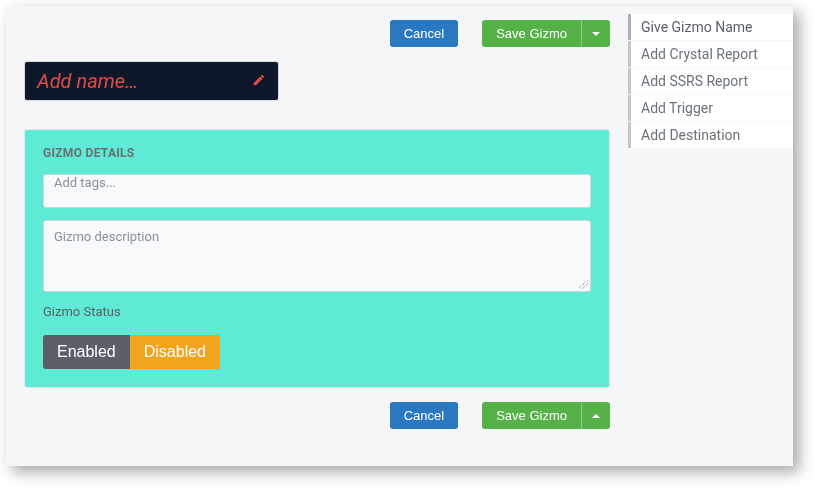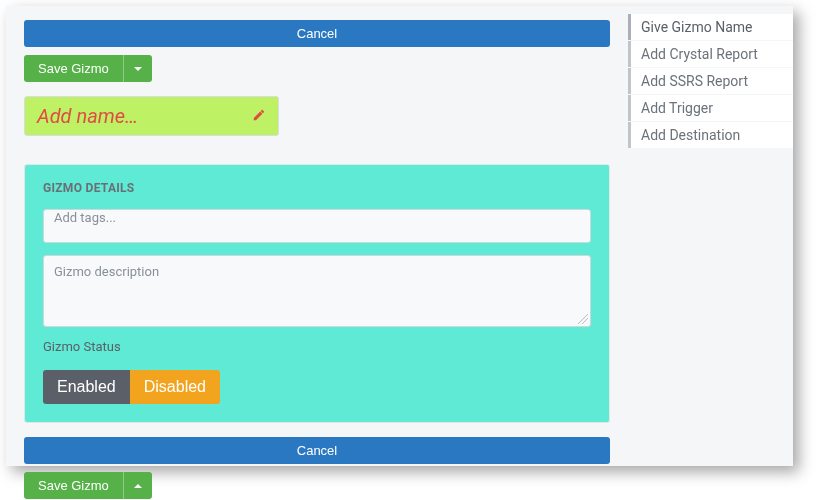--- a/index.html
+++ b/index.html
@@ -24,23 +24,22 @@
       padding: 14px 18px 18px 18px;
     }
     .side-col {
       width: 165px;
       padding-top: 8px;
       background: #f5f6f8;
     }
     .btn-row {
       display: flex;
       justify-content: flex-end;
-      gap: 8px;
+      gap: 24px;
       margin-bottom: 14px;
-      flex-direction: column;
     }
     .btn-row-bottom {
       margin-top: 14px;
       margin-bottom: 0;
     }
     .btn {
       border: none;
       border-radius: 3px;
       padding: 7px 14px;
       font-size: 13px;
@@ -69,21 +68,21 @@
       width: 0; height: 0;
       border-left: 4px solid transparent;
       border-right: 4px solid transparent;
     }
     .caret-down { border-top: 4px solid #fff; }
     .caret-up { border-bottom: 4px solid #fff; }
 
     .name-input {
       width: 255px;
       height: 40px;
-      background: #bef264;
+      background: #0f172a;
       border: 1px solid #d9dde1;
       border-radius: 3px;
       display: flex;
       align-items: center;
       padding: 0 12px;
       justify-content: space-between;
       margin-bottom: 28px;
     }
     .name-placeholder {
       color: #e04c44;

